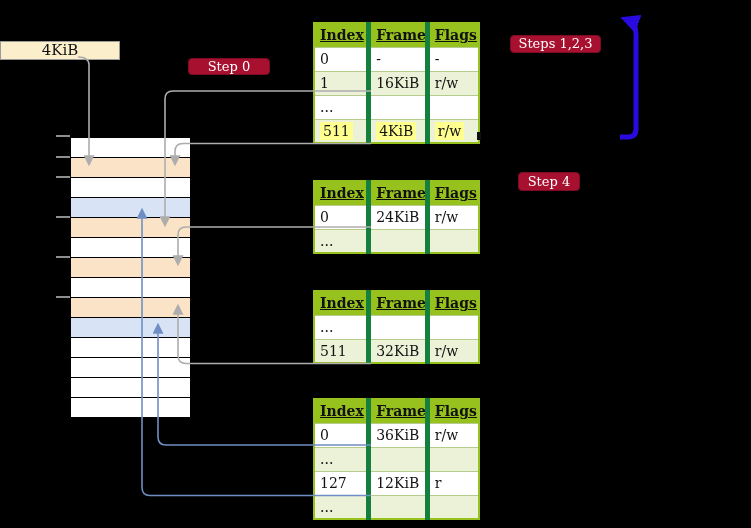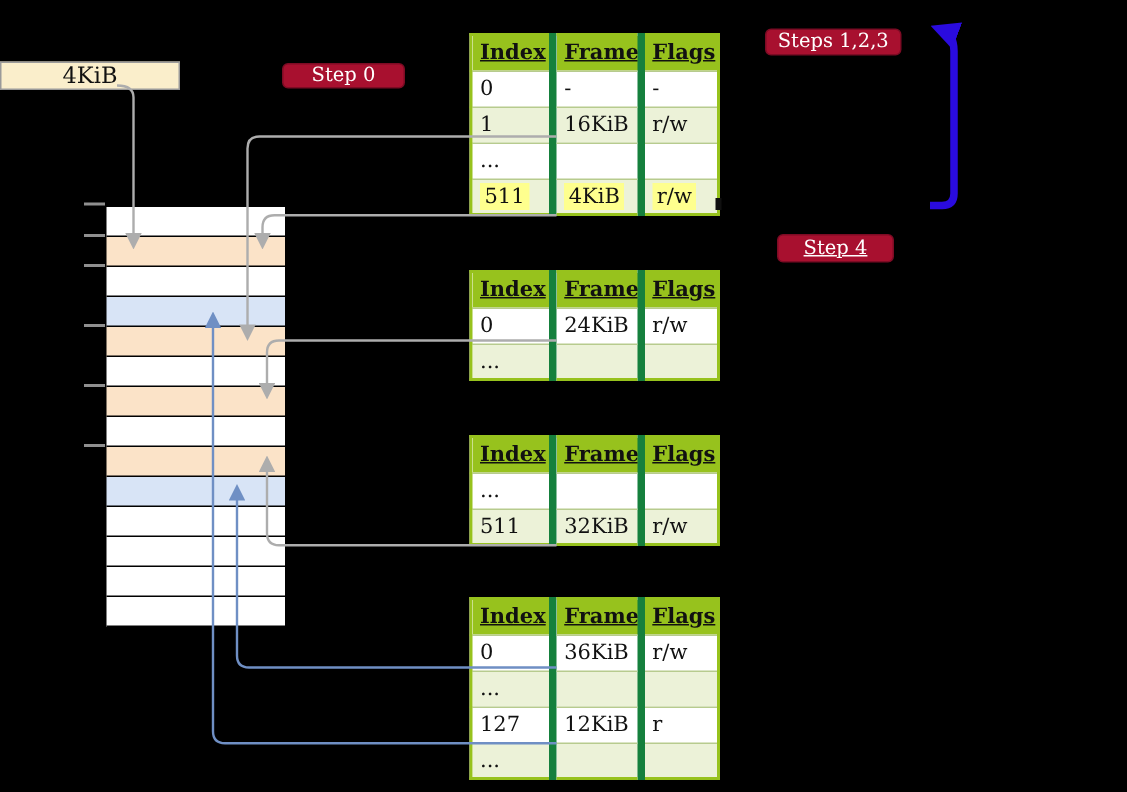--- a/index.html
+++ b/index.html
@@ -6,27 +6,27 @@
   .stage{position:relative;width:751px;height:528px;background:#000;overflow:hidden;
          font-family:"DejaVu Serif","Liberation Serif",serif;}
   .stage *{box-sizing:border-box;}
 
   
   .box4k{position:absolute;left:0;top:41px;width:120px;height:19px;
          background:var(--box-wheat);border:1px solid #9a9a9a;color:#111;
          font-size:15px;text-align:center;line-height:17px;}
 
   
-  .badge{position:absolute;color:#fff;font-size:13px;text-align:center;}
+  .badge{position:absolute;color:#fff;font-size:13px;text-align:center;margin-top:16px;}
   .badge.red{background:var(--badge-red);border:1px solid #7d0b24;border-radius:4px;}
   .badge.blue{background:var(--badge-blue);border:1px solid #2f18c0;border-radius:3px;}
   .b-step0{left:188px;top:42px;width:82px;height:17px;line-height:15px;}
   .b-steps123{left:510px;top:19px;width:91px;height:18px;line-height:16px;}
   .b-steps1234{left:650px;top:19px;width:100px;height:18px;line-height:16px;}
-  .b-step4{left:518px;top:156px;width:78px;height:19px;line-height:17px;border-radius:6px;text-decoration:underline;}
+  .b-step4{left:518px;top:156px;width:62px;height:19px;line-height:17px;border-radius:6px;}
 
   
   .memcol{position:absolute;left:71px;top:137px;width:119px;height:281px;border-top:1px solid #000;}
   .mrow{width:119px;height:20px;border-bottom:1px solid #000;}
   .mrow.white{background:#ffffff;}
   .mrow.peach{background:var(--memory-peach);}
   .mrow.blue{background:var(--memory-blue);}
   .tick{position:absolute;left:56px;width:14px;height:2px;background:#8f8f8f;}
 
   

